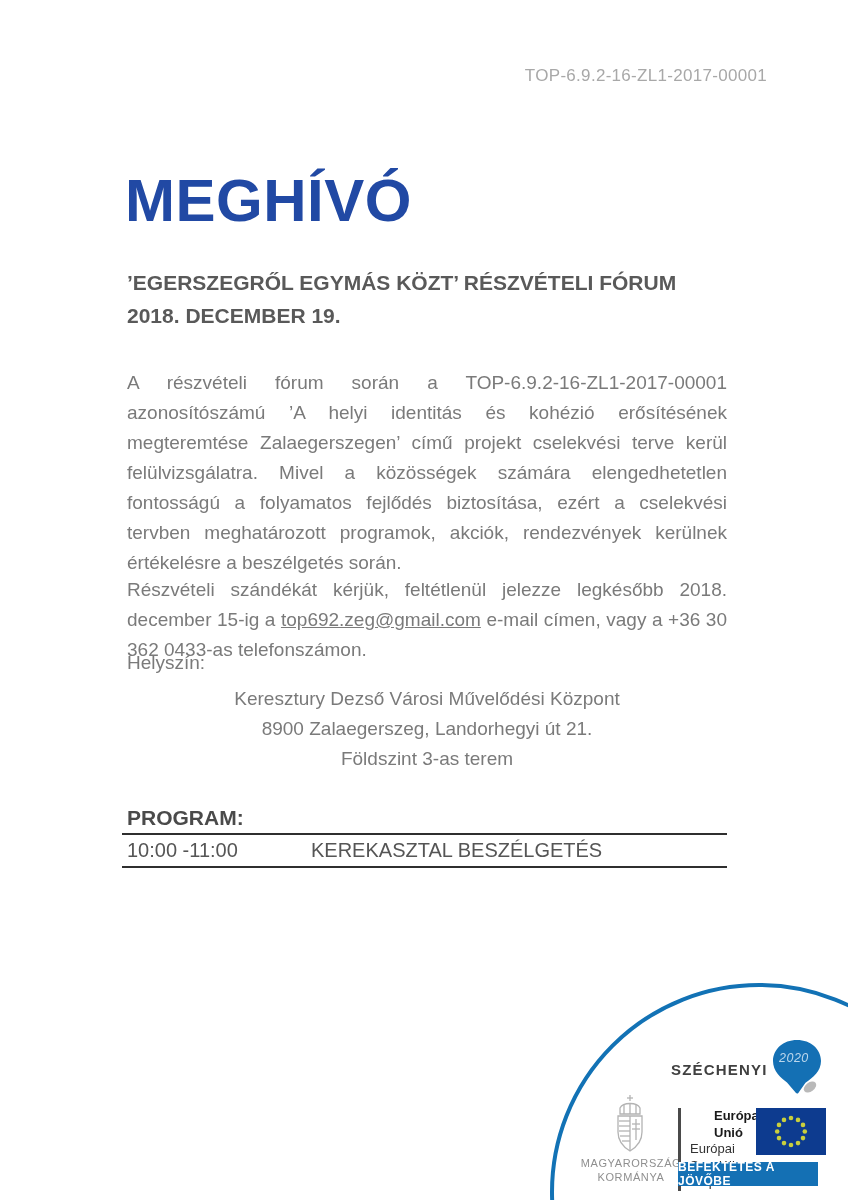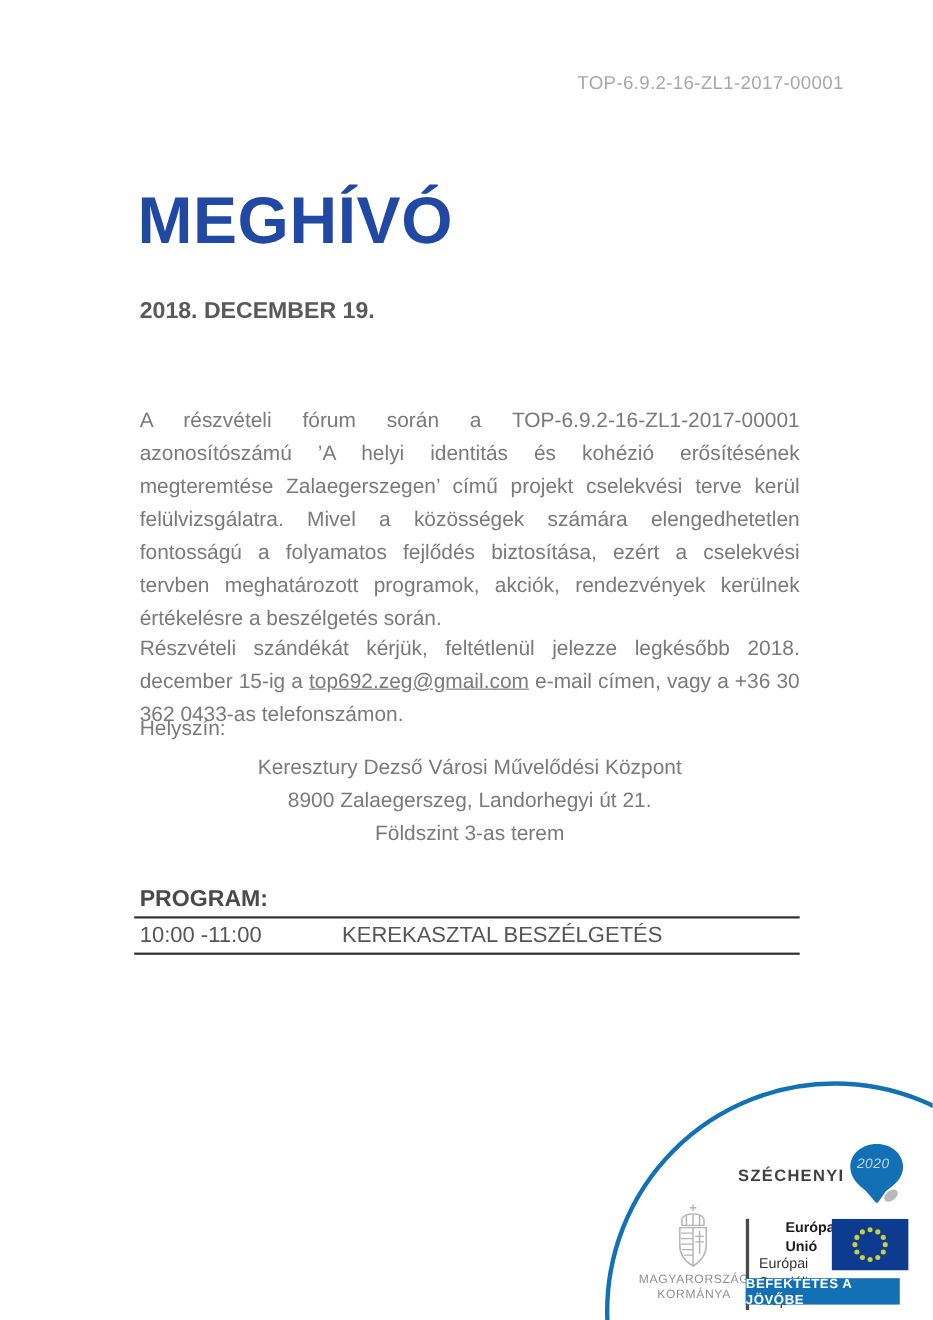--- a/index.html
+++ b/index.html
@@ -97,20 +97,21 @@
 </head>
 <body>
 
 <div class="page">
 
   <div class="abs ref-number">TOP-6.9.2-16-ZL1-2017-00001</div>
 
   <div class="abs doc-title">MEGHÍVÓ</div>
 
   <div class="abs doc-subtitle">
+    <div>’EGERSZEGRŐL EGYMÁS KÖZT’ RÉSZVÉTELI FÓRUM</div>
     <div>2018. DECEMBER 19.</div>
   </div>
 
   <p class="abs body-par p1"><span>A részvételi fórum során a </span><span class="nowrap">TOP-6.9.2-16-ZL1-2017-00001</span><span> azonosítószámú ’A helyi identitás és kohézió erősítésének megteremtése Zalaegerszegen’ című projekt cselekvési terve kerül felülvizsgálatra. Mivel a közösségek számára elengedhetetlen fontosságú a folyamatos fejlődés biztosítása, ezért a cselekvési tervben meghatározott programok, akciók, rendezvények kerülnek értékelésre a beszélgetés során.</span></p>
 
   <p class="abs body-par p2"><span>Részvételi szándékát kérjük, feltétlenül jelezze legkésőbb 2018. december 15-ig a </span><a href="#" class="email-link">top692.zeg@gmail.com</a><span> e-mail címen, vagy a +36 30 362 0433-as telefonszámon.</span></p>
 
   <div class="abs location-label">Helyszín:</div>
 
   <div class="abs location-block">

